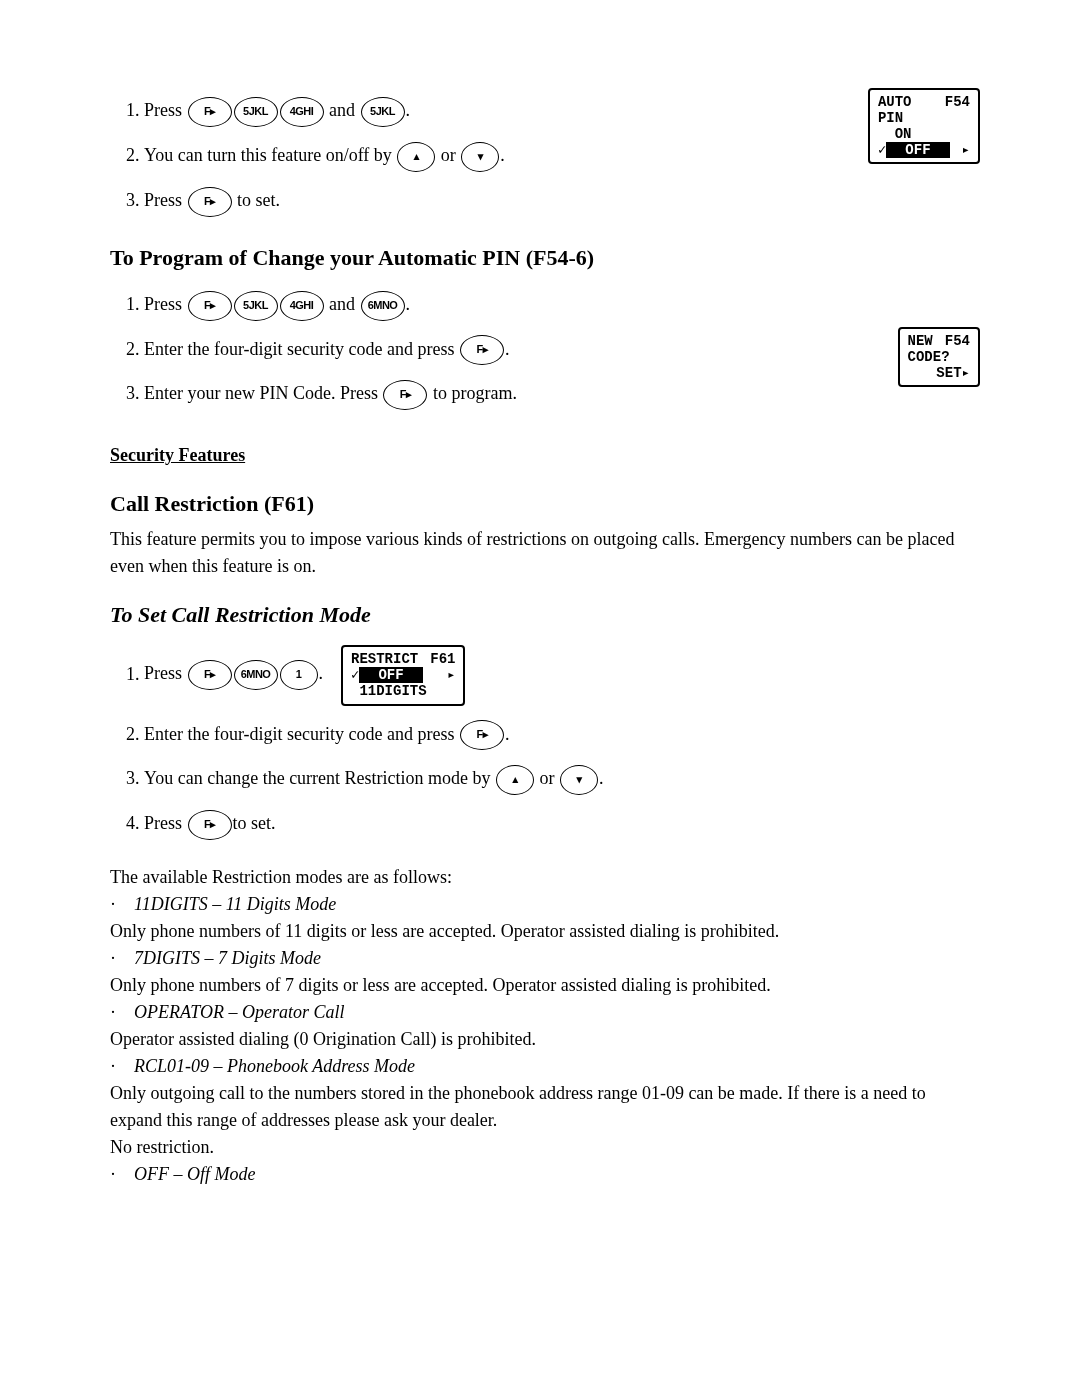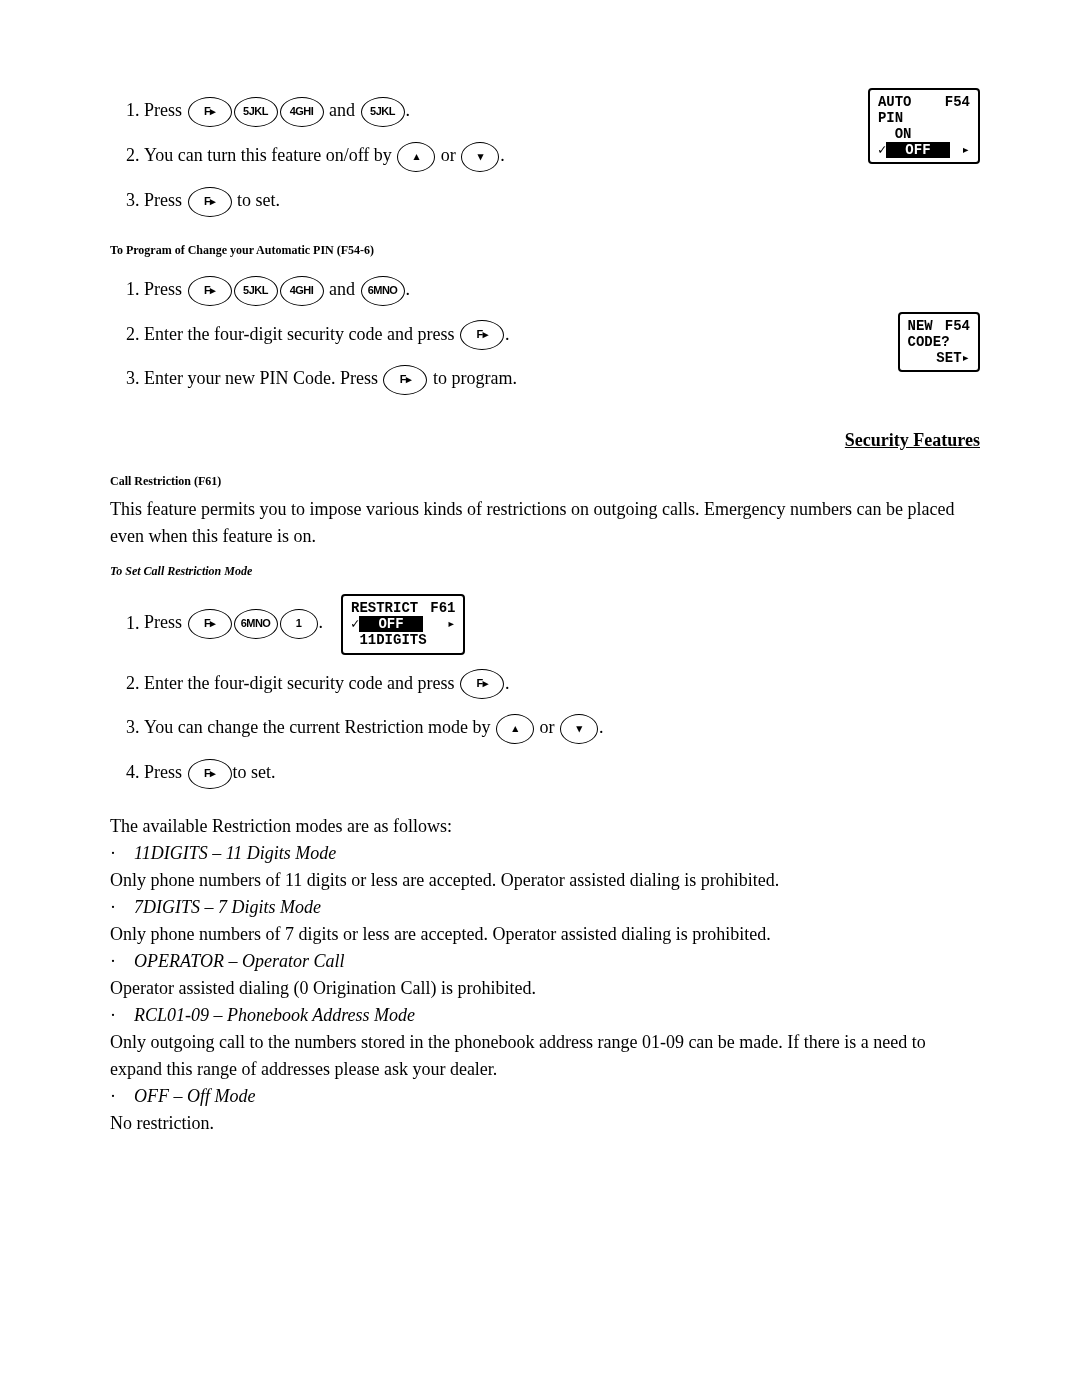--- a/index.html
+++ b/index.html
@@ -3,22 +3,22 @@
 <meta charset="utf-8">
 <style>
   body{font-family:"Times New Roman",serif;font-size:18px;color:#000;background:#fff;margin:0;padding:80px 100px 80px 110px;width:870px;line-height:1.5}
   ol{margin:8px 0 18px 0;padding-left:34px}
   ol>li{padding:6px 0;line-height:32px}
   .btn{display:inline-block;vertical-align:middle;border:1.5px solid #000;border-radius:50%;min-width:34px;height:28px;text-align:center;font-size:11px;line-height:26px;font-family:Arial,sans-serif;font-weight:bold;letter-spacing:-.5px;margin:0 1px;padding:0 4px}
   .btn.sm{min-width:28px}
   .screen{display:inline-block;vertical-align:middle;border:2px solid #000;border-radius:4px;padding:4px 8px;font-family:"Courier New",monospace;font-size:14px;line-height:1.15;font-weight:bold;background:#fff}
   .screen .row{display:flex;justify-content:space-between;gap:12px}
   .screen .sel{background:#000;color:#fff;padding:0 19px}
-  h3.center{text-align:right;font-size:18px;text-decoration:underline;margin:26px 0 18px}
-  h4{margin:12px 0 6px;font-size:12px}
+  h3.center{text-align:left;font-size:18px;text-decoration:underline;margin:26px 0 18px}
+  h4{margin:18px 0 6px;font-size:22px}
   h4.ital{font-style:italic}
   p{margin:0 0}
   .modes{margin-top:14px}
   .modes .label{font-weight:normal;font-style:italic}
   .float-r{float:right;margin-top:-6px}
 </style>
 </head>
 <body>
 
 <ol>
@@ -117,15 +117,15 @@
 <div class="modes">
   <p>The available Restriction modes are as follows:</p>
   <p><span>·</span>&nbsp;&nbsp;&nbsp;&nbsp;<span class="label">11DIGITS – 11 Digits Mode</span></p>
   <p>Only phone numbers of 11 digits or less are accepted.  Operator assisted dialing is prohibited.</p>
   <p><span>·</span>&nbsp;&nbsp;&nbsp;&nbsp;<span class="label">7DIGITS – 7 Digits Mode</span></p>
   <p>Only phone numbers of 7 digits or less are accepted.  Operator assisted dialing is prohibited.</p>
   <p><span>·</span>&nbsp;&nbsp;&nbsp;&nbsp;<span class="label">OPERATOR – Operator Call</span></p>
   <p>Operator assisted dialing (0 Origination Call) is prohibited.</p>
   <p><span>·</span>&nbsp;&nbsp;&nbsp;&nbsp;<span class="label">RCL01-09 – Phonebook Address Mode</span></p>
   <p>Only outgoing call to the numbers stored in the phonebook address range 01-09 can be made.  If there is a need to expand this range of addresses please ask your dealer.</p>
+  <p>No restriction.</p>
   <p><span>·</span>&nbsp;&nbsp;&nbsp;&nbsp;<span class="label">OFF – Off Mode</span></p>
-  <p>No restriction.</p>
 </div>
 
 </body></html>

